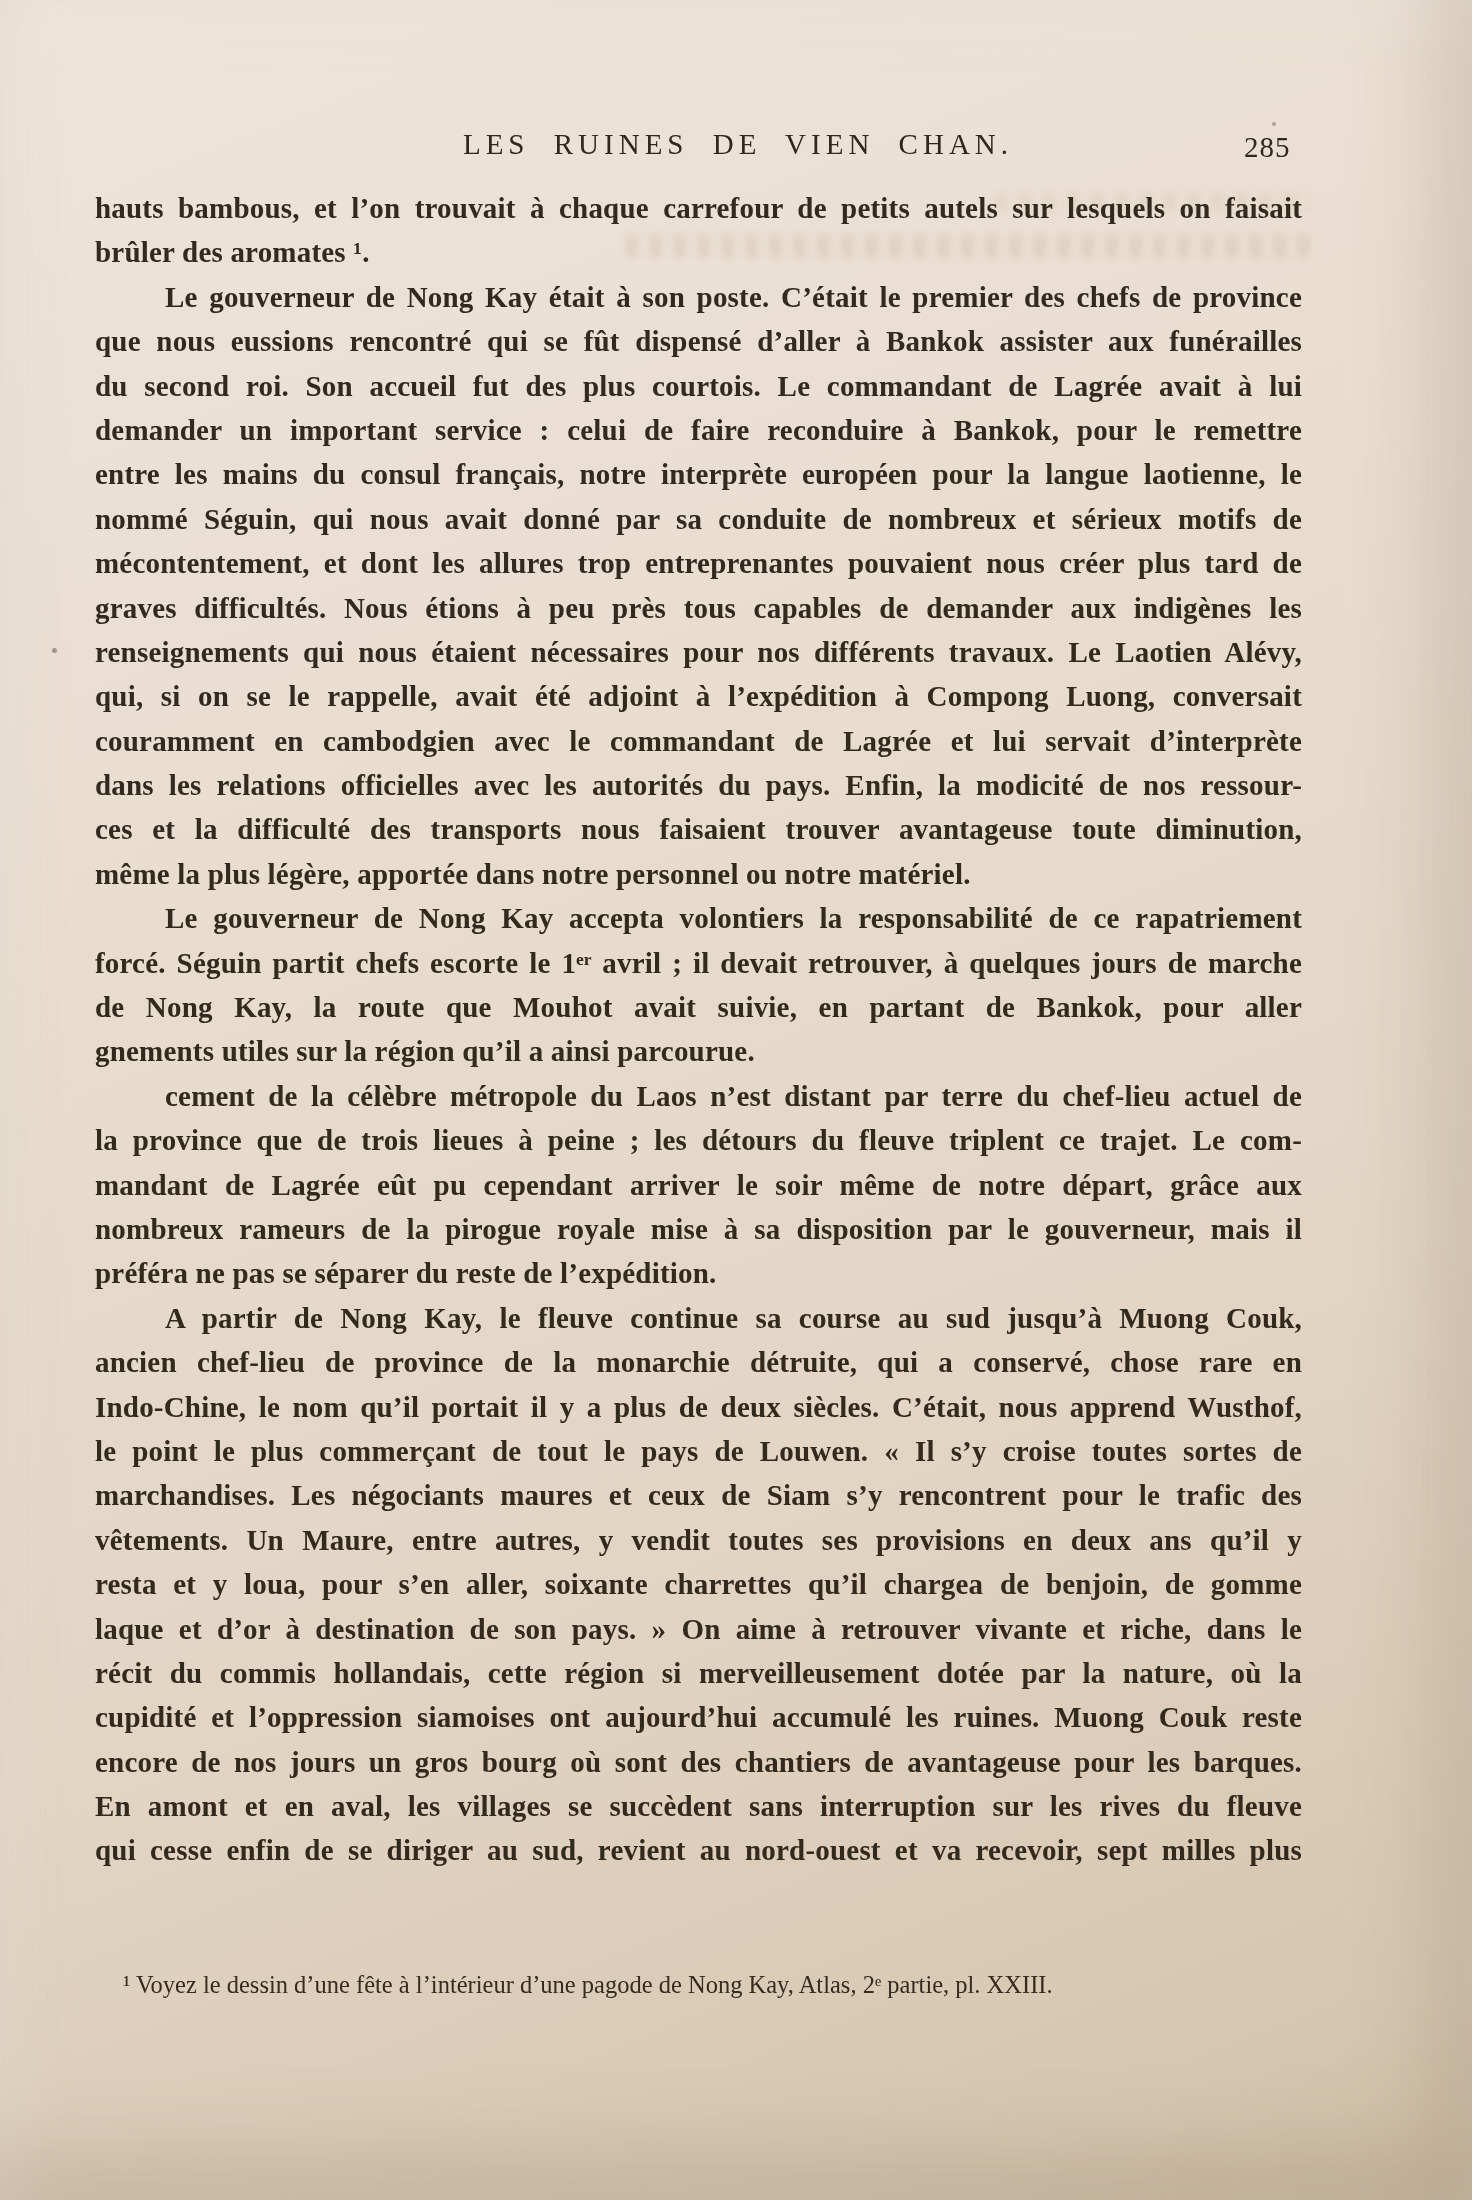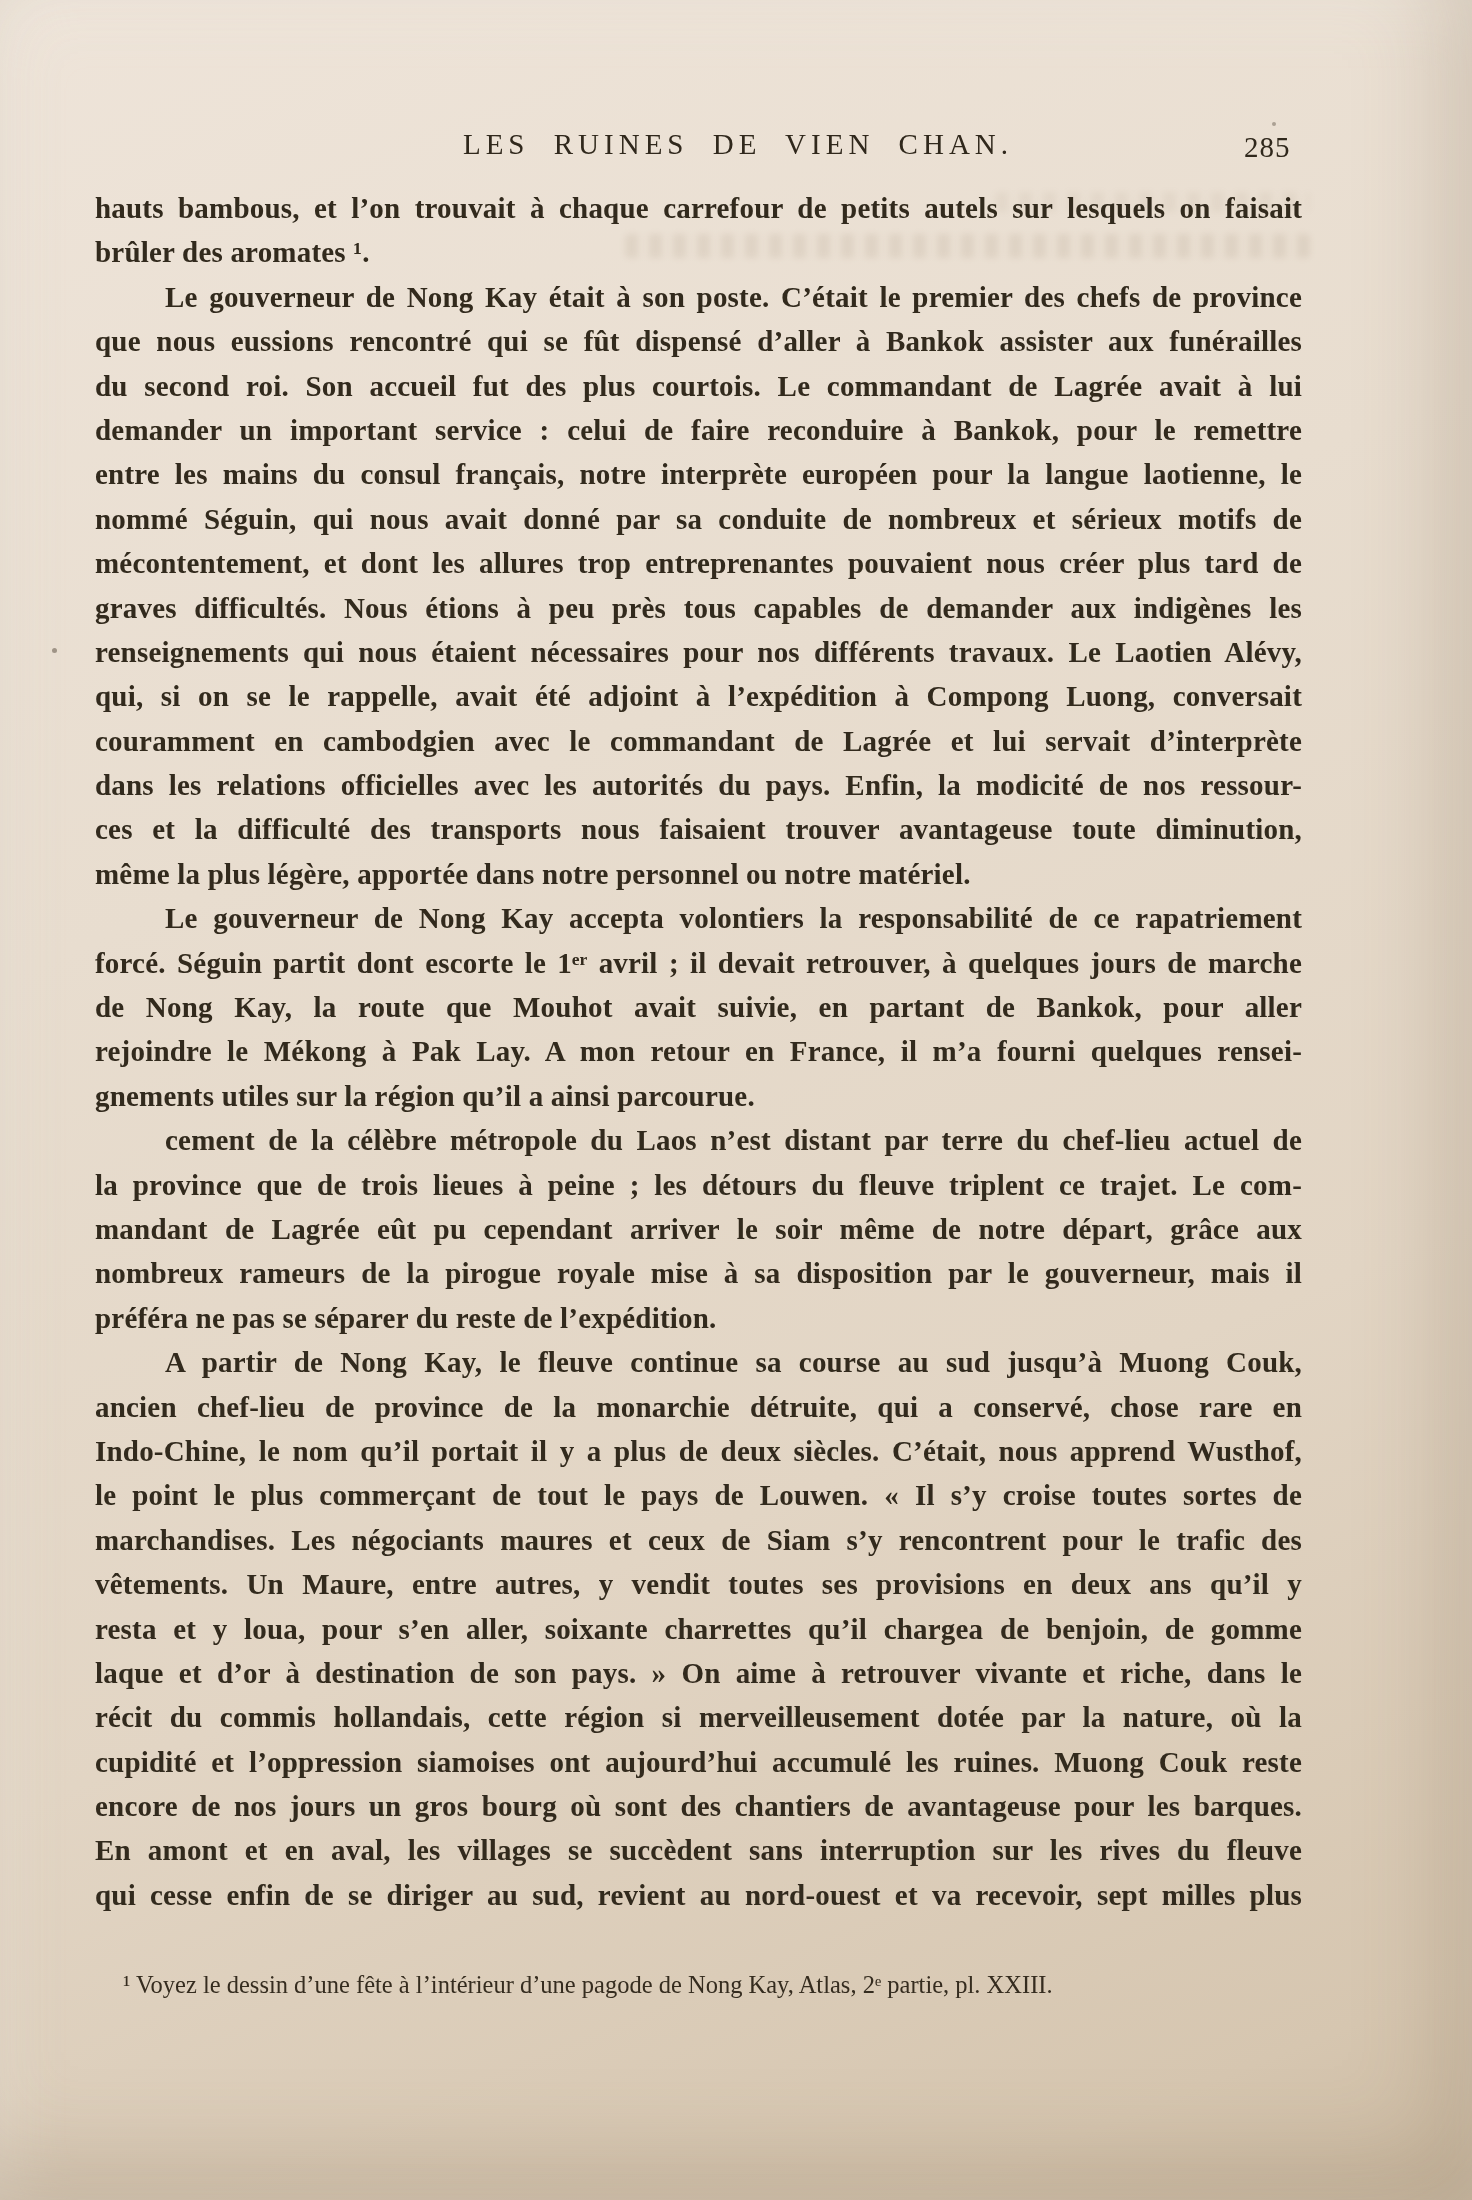--- a/index.html
+++ b/index.html
@@ -129,23 +129,22 @@
         <div class="line">graves difficultés. Nous étions à peu près tous capables de demander aux indigènes les</div>
         <div class="line">renseignements qui nous étaient nécessaires pour nos différents travaux. Le Laotien Alévy,</div>
         <div class="line">qui, si on se le rappelle, avait été adjoint à l’expédition à Compong Luong, conversait</div>
         <div class="line">couramment en cambodgien avec le commandant de Lagrée et lui servait d’interprète</div>
         <div class="line">dans les relations officielles avec les autorités du pays. Enfin, la modicité de nos ressour-</div>
         <div class="line">ces et la difficulté des transports nous faisaient trouver avantageuse toute diminution,</div>
         <div class="line lastline">même la plus légère, apportée dans notre personnel ou notre matériel.</div>
       </div>
       <div class="para indent">
         <div class="line">Le gouverneur de Nong Kay accepta volontiers la responsabilité de ce rapatriement</div>
-        <div class="line">forcé. Séguin partit dont escorte le 1ᵉʳ avril ; il devait retrouver, à quelques jours de marche</div>
+        <div class="line">forcé. Séguin partit chefs escorte le 1ᵉʳ avril ; il devait retrouver, à quelques jours de marche</div>
         <div class="line">de Nong Kay, la route que Mouhot avait suivie, en partant de Bankok, pour aller</div>
-        <div class="line">rejoindre le Mékong à Pak Lay. A mon retour en France, il m’a fourni quelques rensei-</div>
         <div class="line lastline">gnements utiles sur la région qu’il a ainsi parcourue.</div>
       </div>
       <div class="para indent">
         <div class="line">cement de la célèbre métropole du Laos n’est distant par terre du chef-lieu actuel de</div>
         <div class="line">la province que de trois lieues à peine ; les détours du fleuve triplent ce trajet. Le com-</div>
         <div class="line">mandant de Lagrée eût pu cependant arriver le soir même de notre départ, grâce aux</div>
         <div class="line">nombreux rameurs de la pirogue royale mise à sa disposition par le gouverneur, mais il</div>
         <div class="line lastline">préféra ne pas se séparer du reste de l’expédition.</div>
       </div>
       <div class="para indent">

